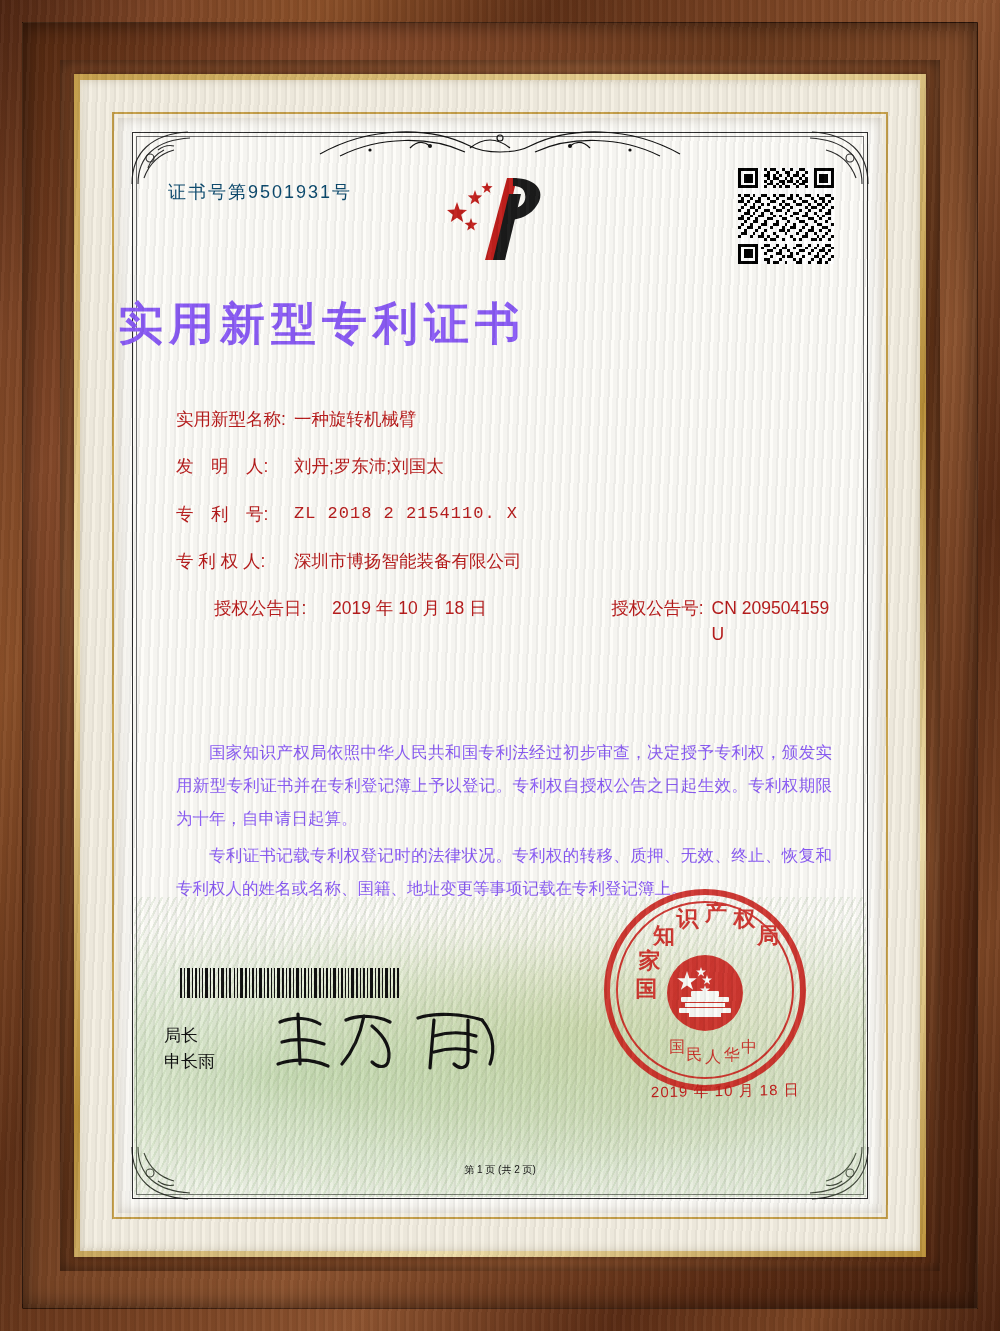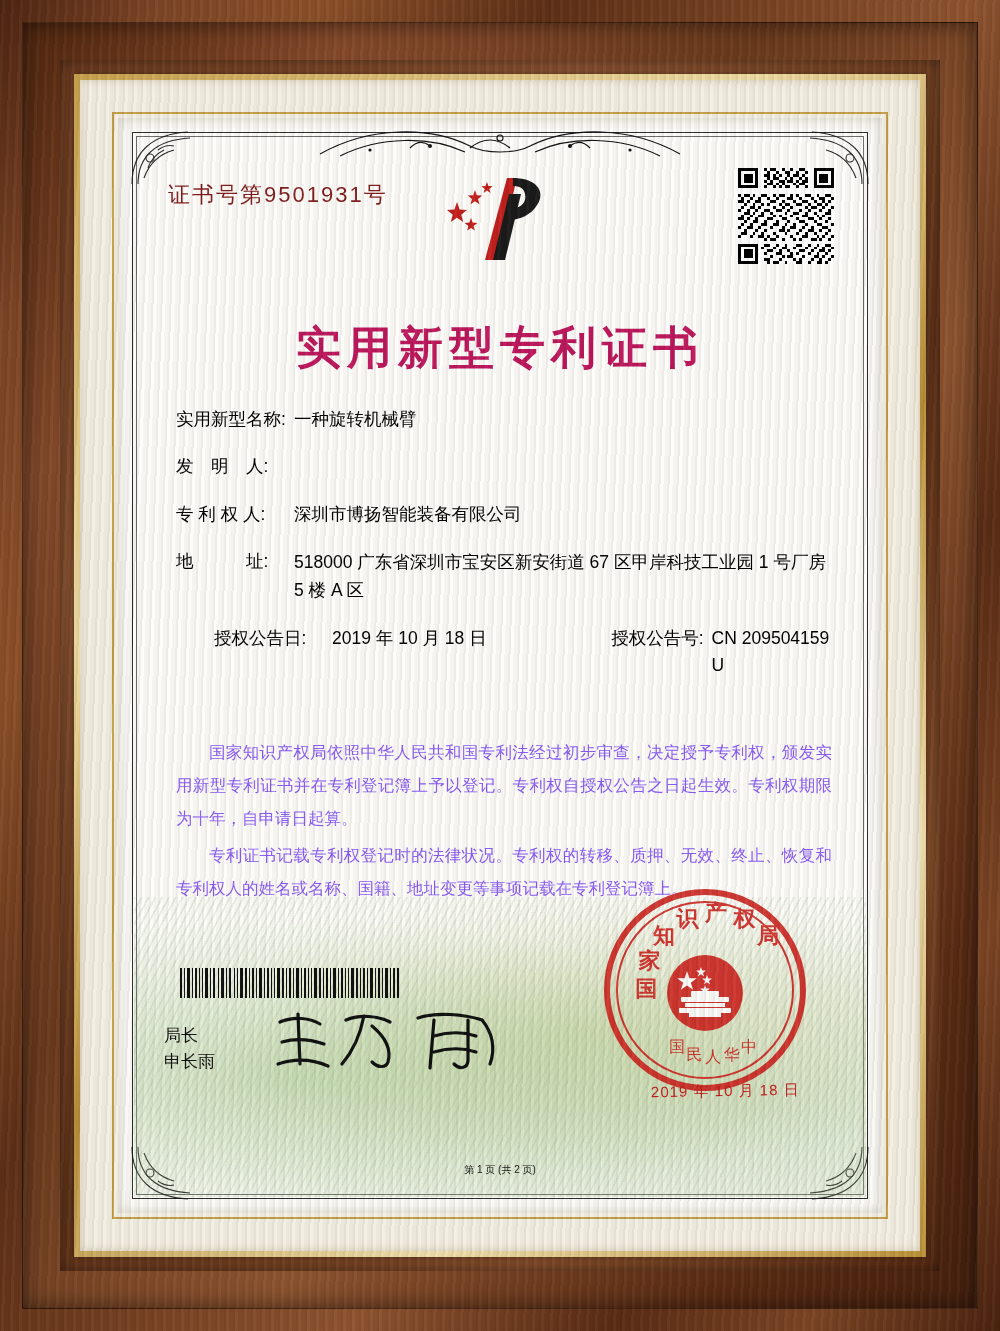--- a/index.html
+++ b/index.html
@@ -87,40 +87,40 @@
       radial-gradient(ellipse at 62% 45%, rgba(190,200,130,.40), rgba(190,200,130,0) 60%),
       radial-gradient(ellipse at 85% 70%, rgba(150,185,125,.35), rgba(150,185,125,0) 65%),
       repeating-linear-gradient(118deg, rgba(120,160,100,.15) 0 2px, rgba(255,255,255,0) 2px 6px);
     filter:blur(.3px);
     pointer-events:none;
   }
 
   
   .cert-no{
     position:absolute;left:50px;top:62px;
-    font-size:22px;letter-spacing:2px;color:#7f1d1d;
+    font-size:18px;letter-spacing:2px;color:#0c4a6e;
     font-family:"Liberation Sans","DejaVu Sans",sans-serif;
   }
   .emblem{position:absolute;left:50%;top:46px;transform:translateX(-50%);width:130px;height:110px;}
   .qr{
     position:absolute;right:48px;top:50px;width:96px;height:96px;
     background:#fff;
   }
   .qr svg{display:block;}
 
   .title{
-    position:absolute;left:0;right:0;top:200px;text-align:center;
-    font-size:45px;font-weight:bold;letter-spacing:6px;color:#be185d;
+    position:absolute;left:0;right:0;top:176px;text-align:left;
+    font-size:45px;font-weight:bold;letter-spacing:6px;color:#8b5cf6;
     font-family:"DejaVu Serif","Liberation Serif",serif;
   }
 
   
   .fields{
     position:absolute;left:58px;right:48px;top:288px;
-    font-size:17.5px;color:#000000;
+    font-size:17.5px;color:#b91c1c;
     font-family:"Liberation Sans","DejaVu Sans",sans-serif;
   }
   .row{display:flex;align-items:flex-start;margin-bottom:21px;line-height:1.5;}
   .lbl{
     width:118px;flex:0 0 118px;
     display:flex;justify-content:space-between;
     letter-spacing:0;
   }
   .val{flex:1;}
   .val.mono{font-family:"Liberation Mono","DejaVu Sans Mono",monospace;font-size:17px;letter-spacing:1px;}
@@ -514,33 +514,34 @@
 
     <div class="fields">
 
       <div class="row">
         <span class="lbl">实用新型名称:</span>
         <span class="val">一种旋转机械臂</span>
       </div>
 
       <div class="row">
         <span class="lbl">发　明　人:</span>
+        <span class="val">刘丹;罗东沛;刘国太</span>
       </div>
 
+      <div class="row">
+        <span class="lbl">专　利　号:</span>
+        <span class="val mono">ZL 2018 2 2154110. X</span>
+      </div>
 
 
       <div class="row">
         <span class="lbl">专 利 权 人:</span>
         <span class="val">深圳市博扬智能装备有限公司</span>
       </div>
 
-      <div class="row addr">
-        <span class="lbl">地　　　址:</span>
-        <span class="val">518000 广东省深圳市宝安区新安街道 67 区甲岸科技工业园 1 号厂房 5 楼 A 区</span>
-      </div>
 
       <div class="row pub">
         <span class="pub-left">
           <span class="lbl">授权公告日:</span>
           <span class="val">2019 年 10 月 18 日</span>
         </span>
         <span class="pub-right">
           <span class="lbl2">授权公告号:</span>
           <span class="val">CN 209504159 U</span>
         </span>

